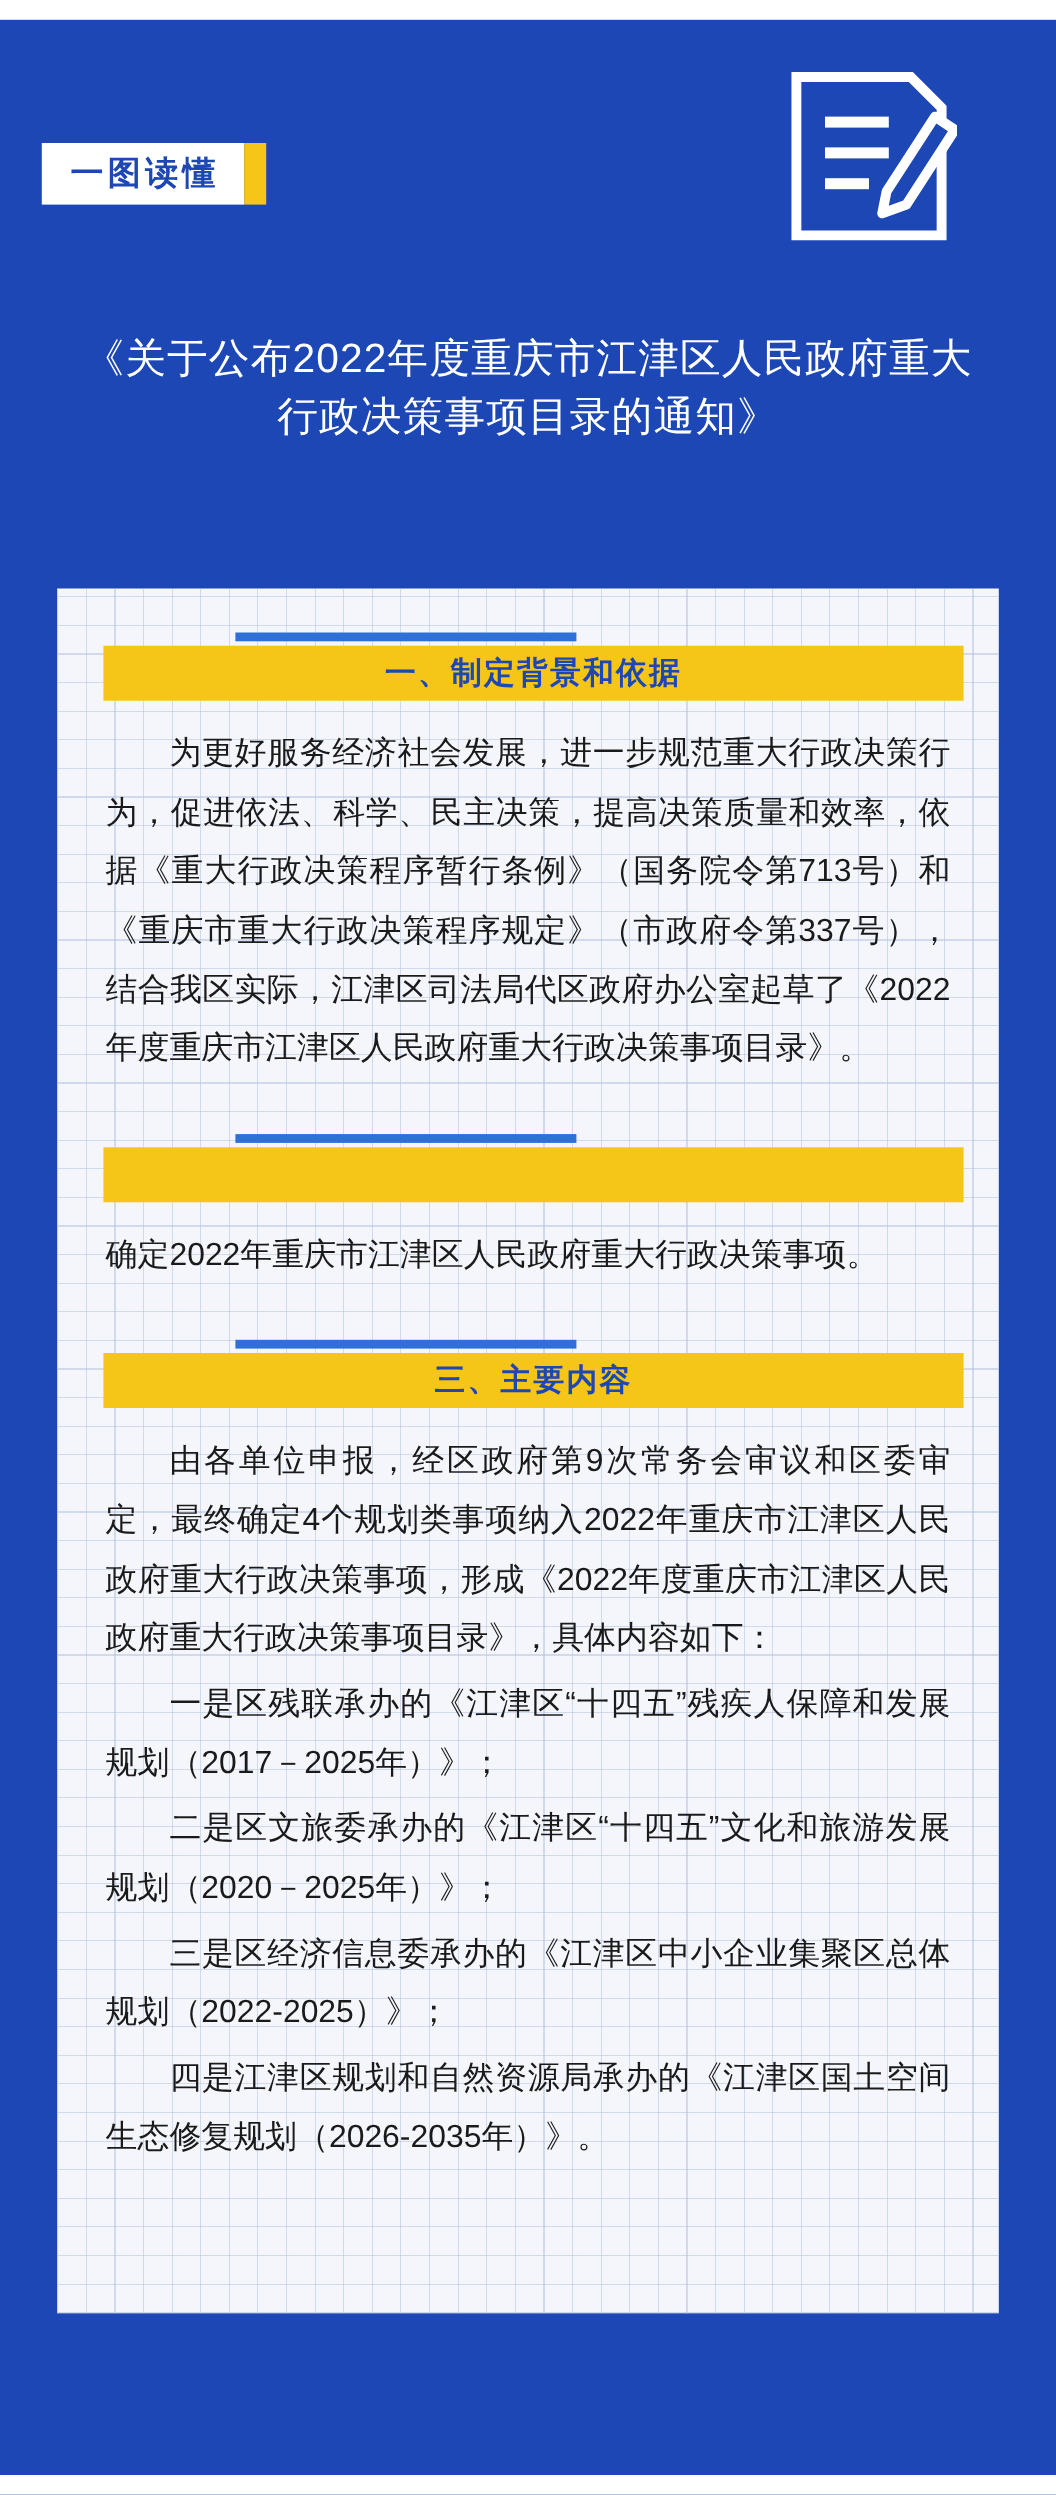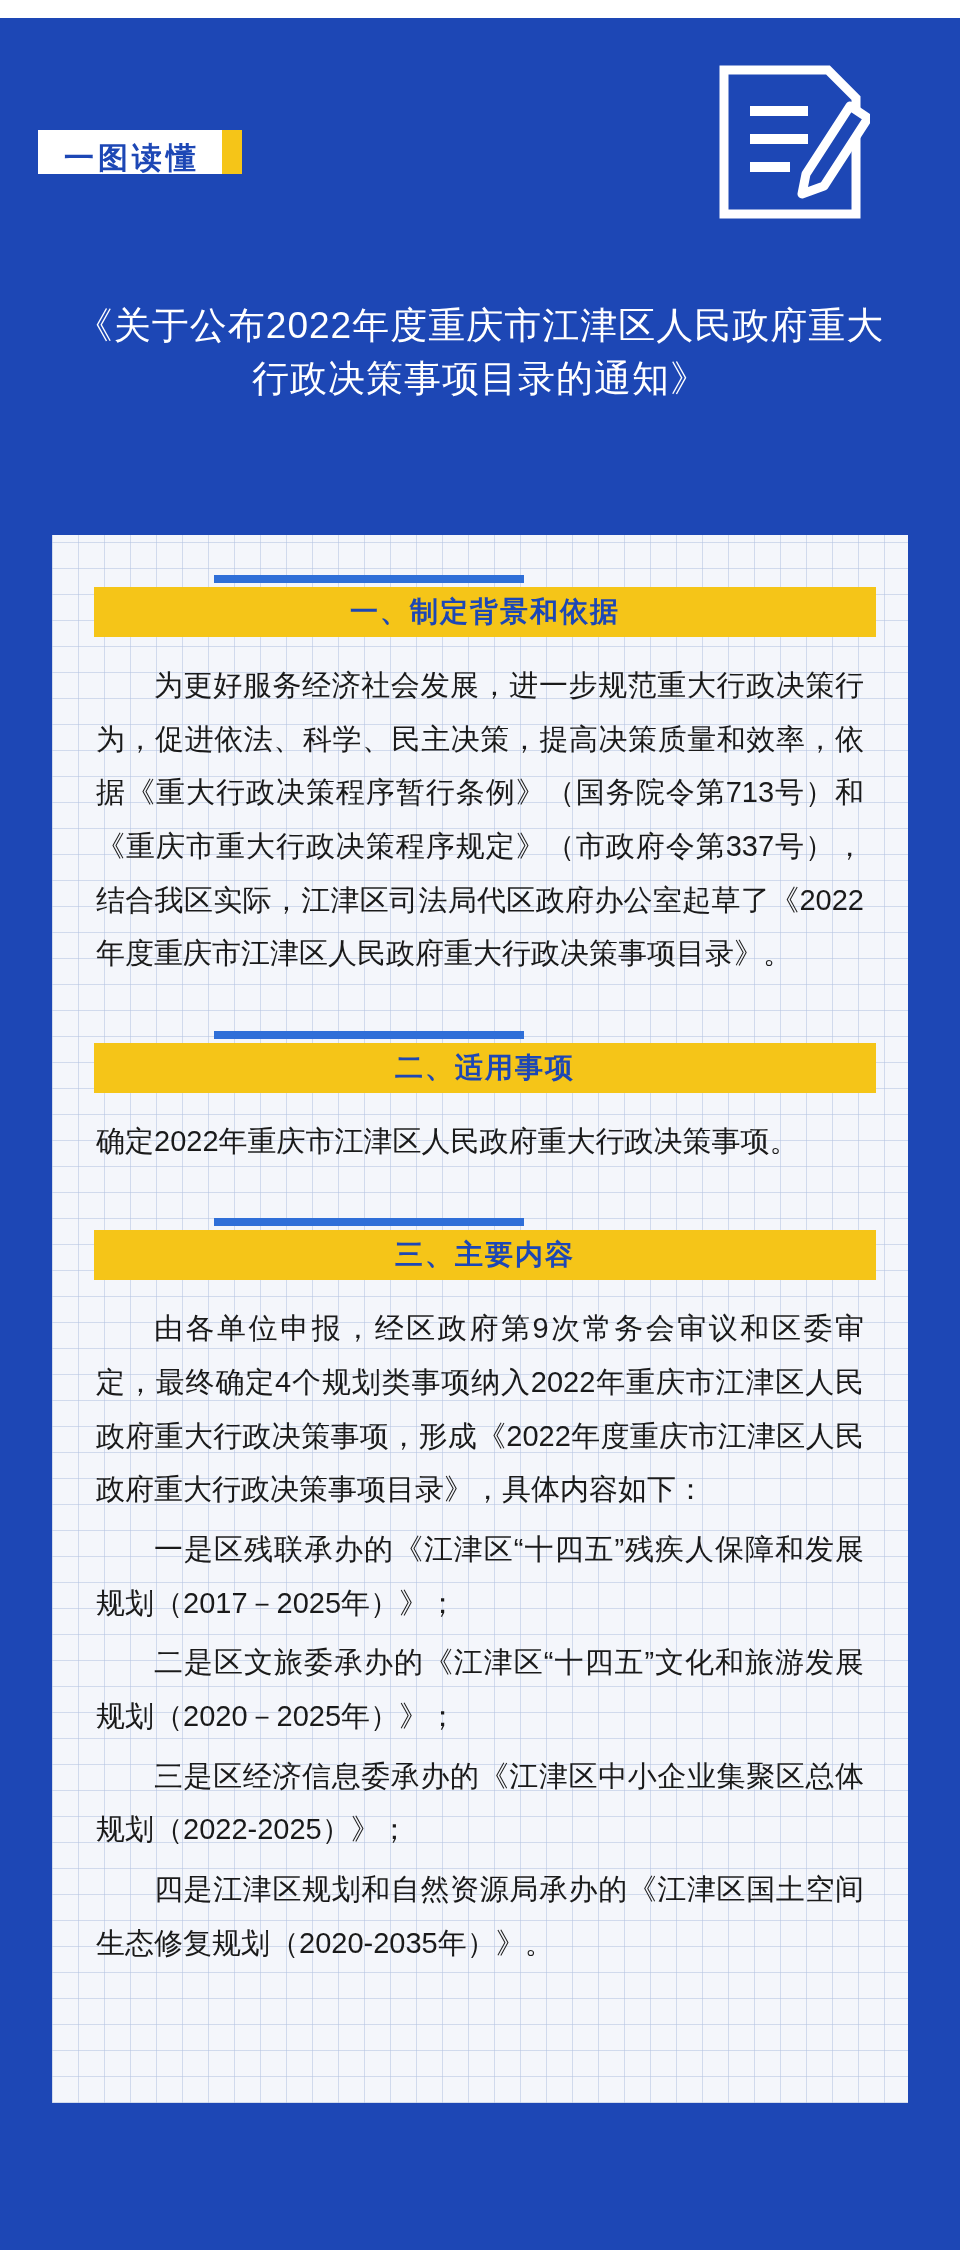--- a/index.html
+++ b/index.html
@@ -32,21 +32,21 @@
     width: 960px; height: 18px;
     background: #ffffff;
   }
   
   .badge-wrap {
     position: absolute;
     left: 38px;
     top: 130px;
     display: flex;
     align-items: stretch;
-    height: 44px;
+    height: 56px;
   }
   .badge {
     background: #ffffff;
     color: #1d47b5;
     font-size: 30px;
     font-weight: bold;
     letter-spacing: 4px;
     line-height: 56px;
     padding: 0 22px 0 26px;
   }
@@ -167,38 +167,37 @@
         <p>为更好服务经济社会发展，进一步规范重大行政决策行为，促进依法、科学、民主决策，提高决策质量和效率，依据《重大行政决策程序暂行条例》（国务院令第713号）和《重庆市重大行政决策程序规定》（市政府令第337号），结合我区实际，江津区司法局代区政府办公室起草了《2022年度重庆市江津区人民政府重大行政决策事项目录》。</p>
       </div>
     </div>
 
     <div class="gap-lg"></div>
 
     <div class="section">
       <div class="sec-head">
         <div class="bar-yellow"></div>
         <div class="bar-blue"></div>
-        <div class="sec-title">二、适用事项</div>
       </div>
       <div class="body-text">
         <p class="noindent">确定2022年重庆市江津区人民政府重大行政决策事项。</p>
       </div>
     </div>
 
     <div class="gap-lg"></div>
 
     <div class="section">
       <div class="sec-head">
         <div class="bar-yellow"></div>
         <div class="bar-blue"></div>
         <div class="sec-title">三、主要内容</div>
       </div>
       <div class="body-text">
         <p>由各单位申报，经区政府第9次常务会审议和区委审定，最终确定4个规划类事项纳入2022年重庆市江津区人民政府重大行政决策事项，形成《2022年度重庆市江津区人民政府重大行政决策事项目录》，具体内容如下：</p>
         <p>一是区残联承办的《江津区“十四五”残疾人保障和发展规划（2017－2025年）》；</p>
         <p>二是区文旅委承办的《江津区“十四五”文化和旅游发展规划（2020－2025年）》；</p>
         <p>三是区经济信息委承办的《江津区中小企业集聚区总体规划（2022-2025）》；</p>
-        <p>四是江津区规划和自然资源局承办的《江津区国土空间生态修复规划（2020-2035年）》。</p>
+        <p>四是江津区规划和自然资源局承办的《江津区国土空间生态修复规划（2026-2035年）》。</p>
       </div>
     </div>
 
   </div>
 </div>
 
 </body></html>

